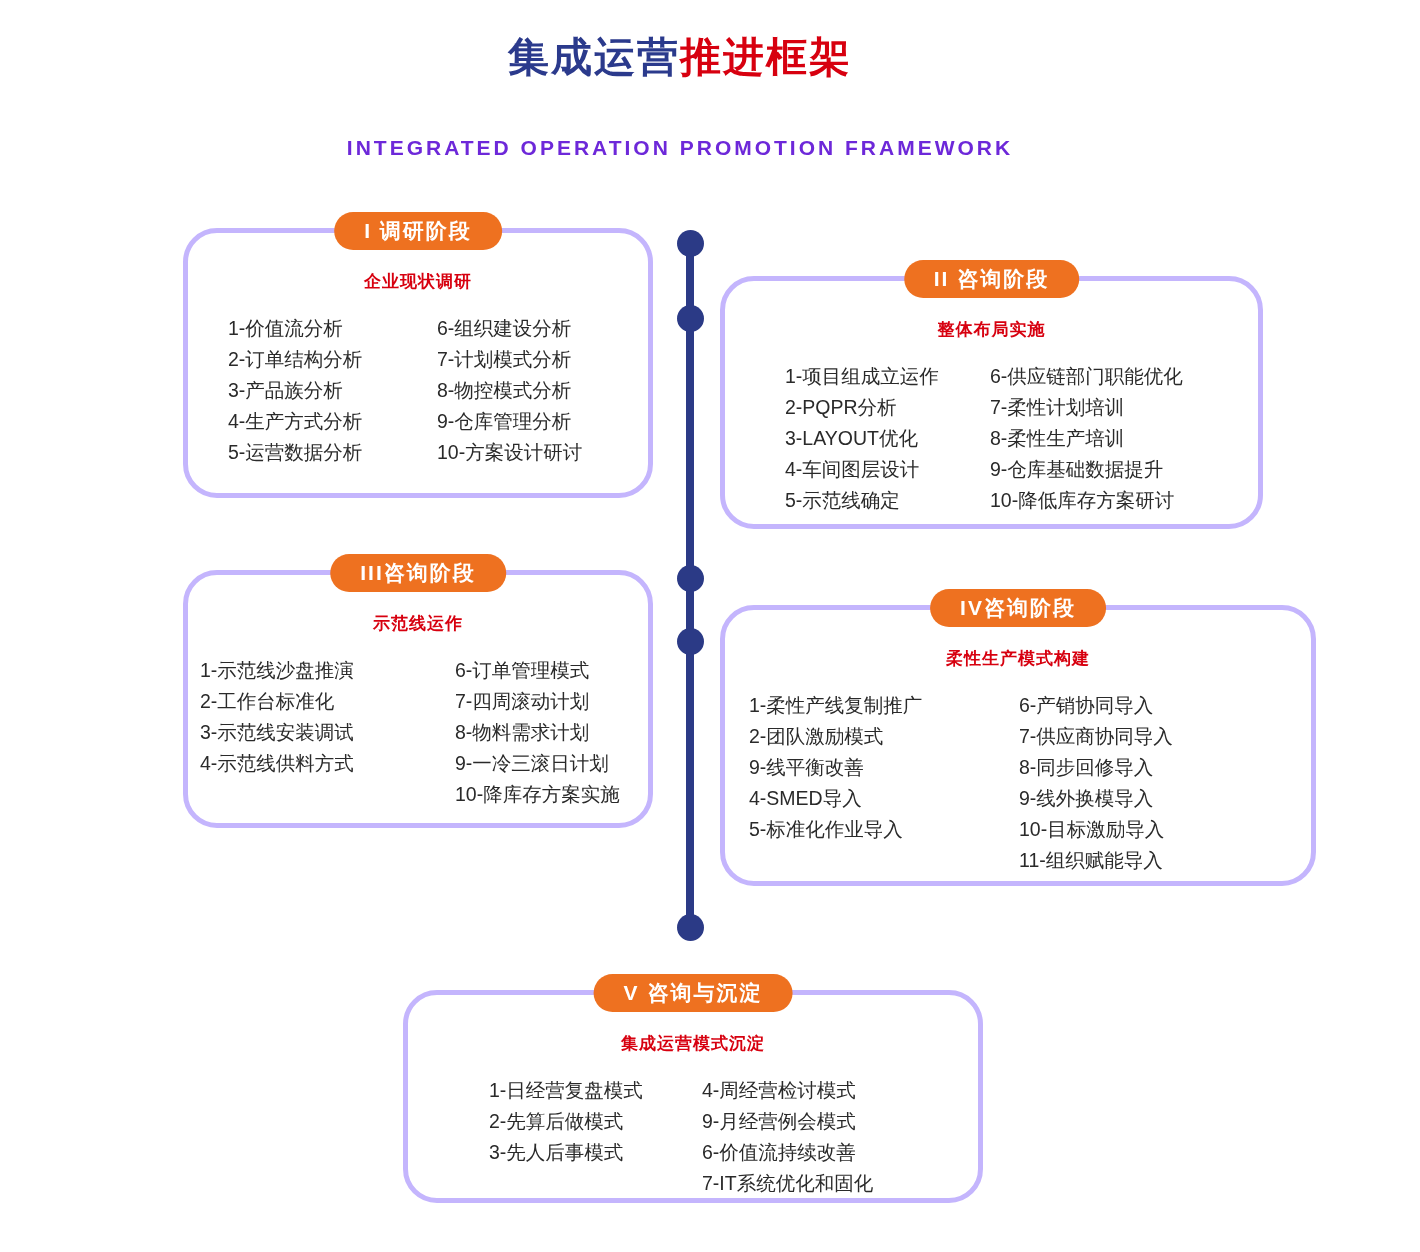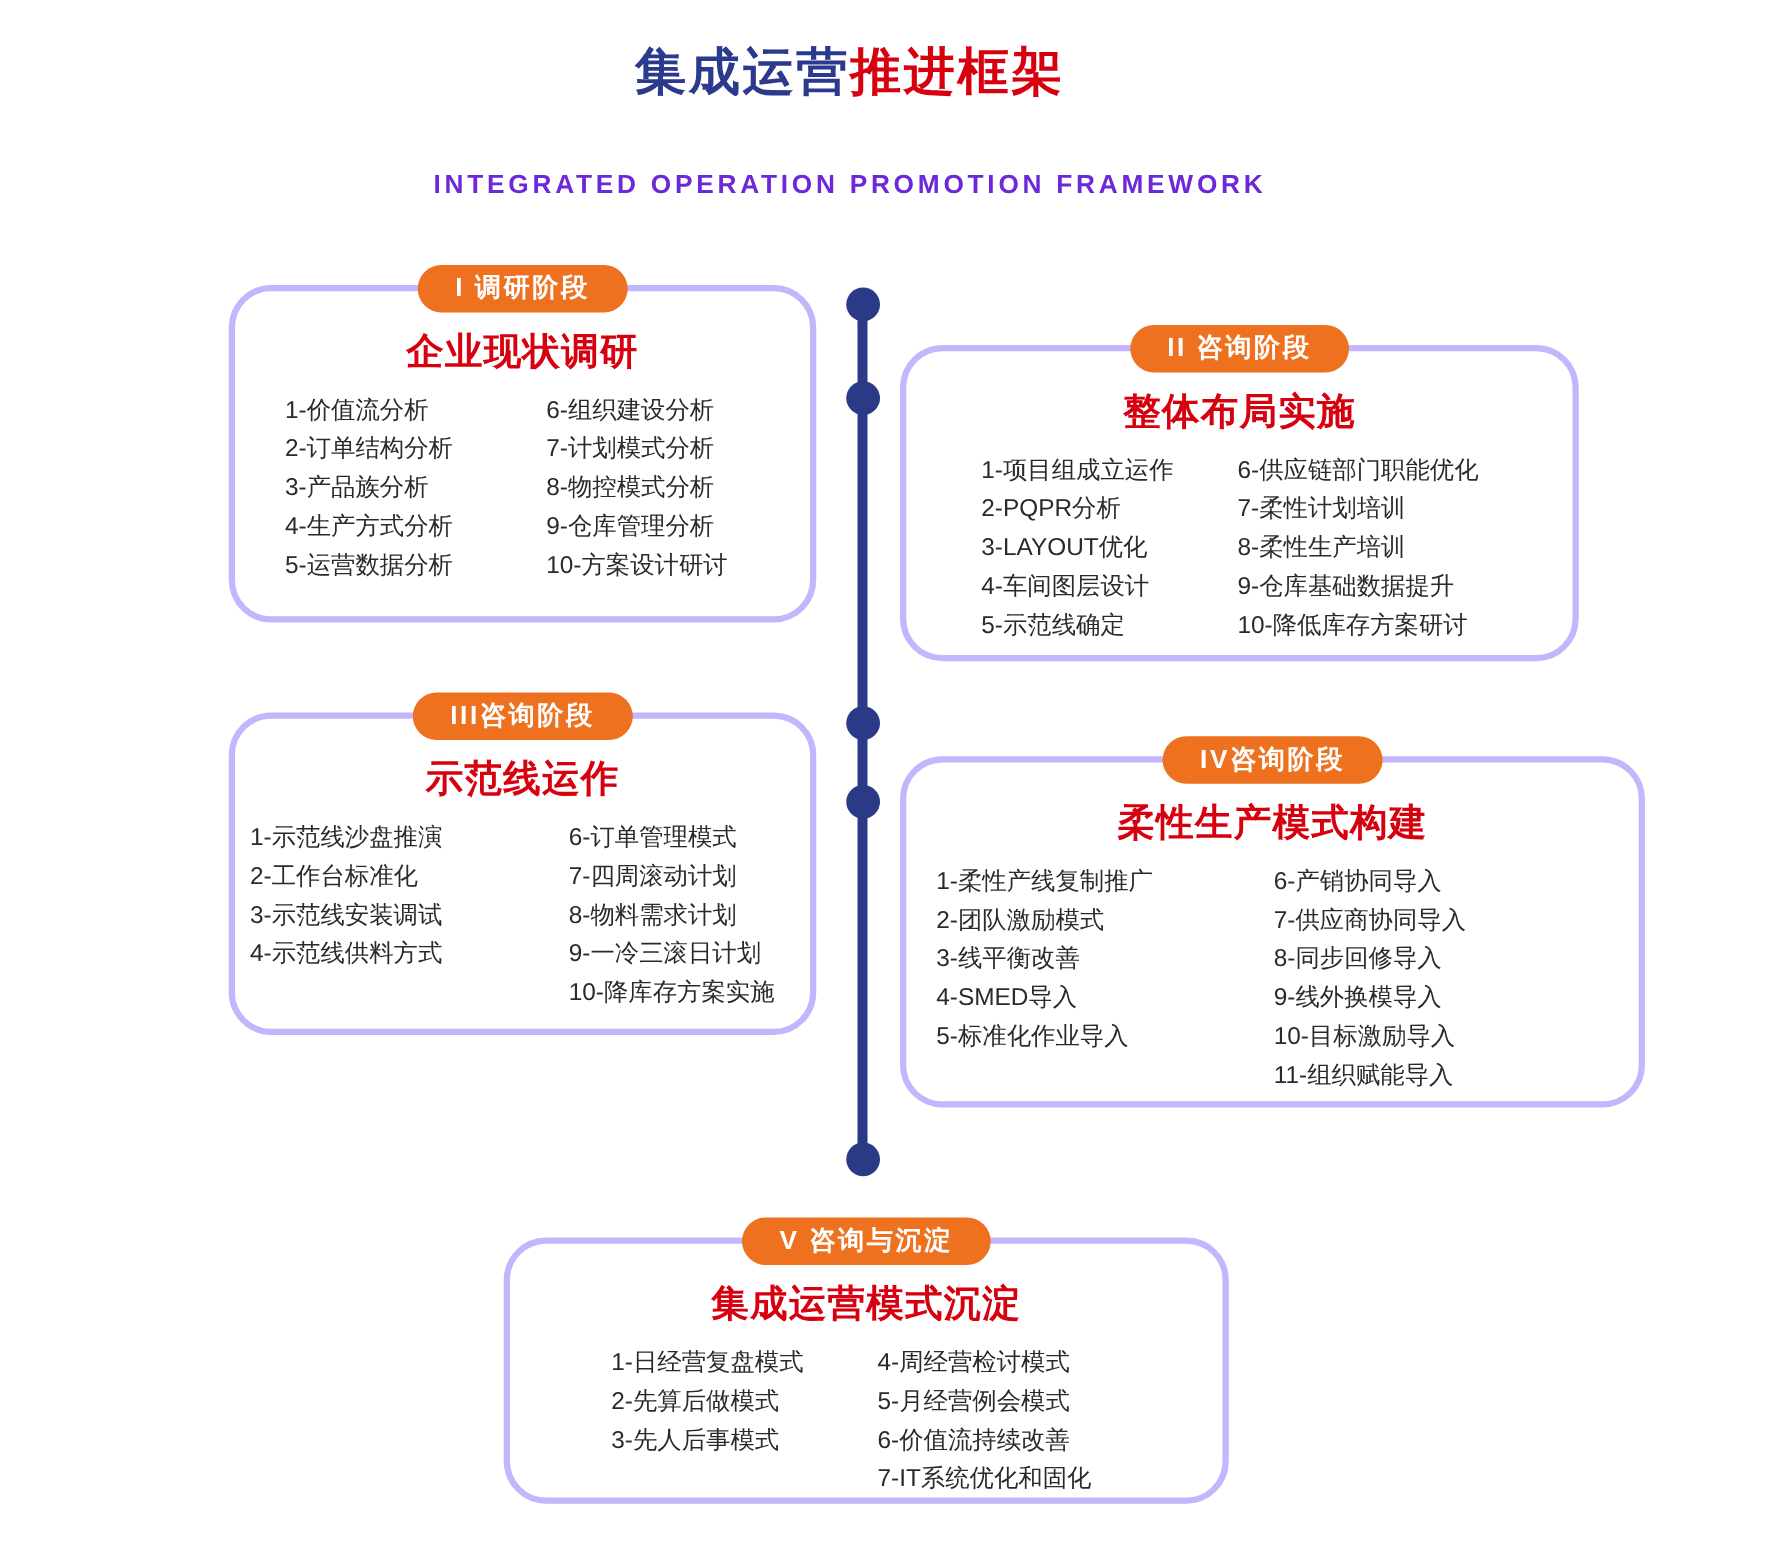--- a/index.html
+++ b/index.html
@@ -40,21 +40,21 @@
   .box-4{left:720px;top:605px;width:596px;height:281px;}
   .box-5{left:403px;top:990px;width:580px;height:213px;}
   .pill{
     position:absolute;top:-21px;left:50%;transform:translateX(-50%);
     height:38px;line-height:38px;padding:0 30px;border-radius:20px;
     background:#ee7120;color:#ffffff;font-size:21px;font-weight:bold;
     white-space:nowrap;letter-spacing:2px;
   }
   .box-title{
     margin-top:34px;text-align:center;color:#d7000f;
-    font-size:30px;font-weight:bold;line-height:30px;letter-spacing:1px;
+    font-size:17px;font-weight:bold;line-height:30px;letter-spacing:1px;
   }
   .cols{display:flex;margin-top:16px;}
   .col{list-style:none;margin:0;padding:0;}
   .col li{
     font-size:19.5px;line-height:31px;color:#2a2a2a;font-weight:500;white-space:nowrap;
   }
   .box-1 .col-a{margin-left:40px;width:209px;}
   .box-2 .col-a{margin-left:60px;width:205px;}
   .box-3 .col-a{margin-left:12px;width:255px;}
   .box-4 .col-a{margin-left:24px;width:270px;}
@@ -139,21 +139,21 @@
     </div>
   </div>
 
   <div class="stage-box box-4">
     <div class="pill">IV咨询阶段</div>
     <div class="box-title">柔性生产模式构建</div>
     <div class="cols">
       <ul class="col col-a">
         <li>1-柔性产线复制推广</li>
         <li>2-团队激励模式</li>
-        <li>3-线平衡改善</li>
+        <li>9-线平衡改善</li>
         <li>4-SMED导入</li>
         <li>5-标准化作业导入</li>
       </ul>
       <ul class="col col-b">
         <li>6-产销协同导入</li>
         <li>7-供应商协同导入</li>
         <li>8-同步回修导入</li>
         <li>9-线外换模导入</li>
         <li>10-目标激励导入</li>
         <li>11-组织赋能导入</li>
@@ -165,20 +165,20 @@
     <div class="pill">V 咨询与沉淀</div>
     <div class="box-title">集成运营模式沉淀</div>
     <div class="cols">
       <ul class="col col-a">
         <li>1-日经营复盘模式</li>
         <li>2-先算后做模式</li>
         <li>3-先人后事模式</li>
       </ul>
       <ul class="col col-b">
         <li>4-周经营检讨模式</li>
-        <li>5-月经营例会模式</li>
+        <li>9-月经营例会模式</li>
         <li>6-价值流持续改善</li>
         <li>7-IT系统优化和固化</li>
       </ul>
     </div>
   </div>
 
 </div>
 
 </body></html>

